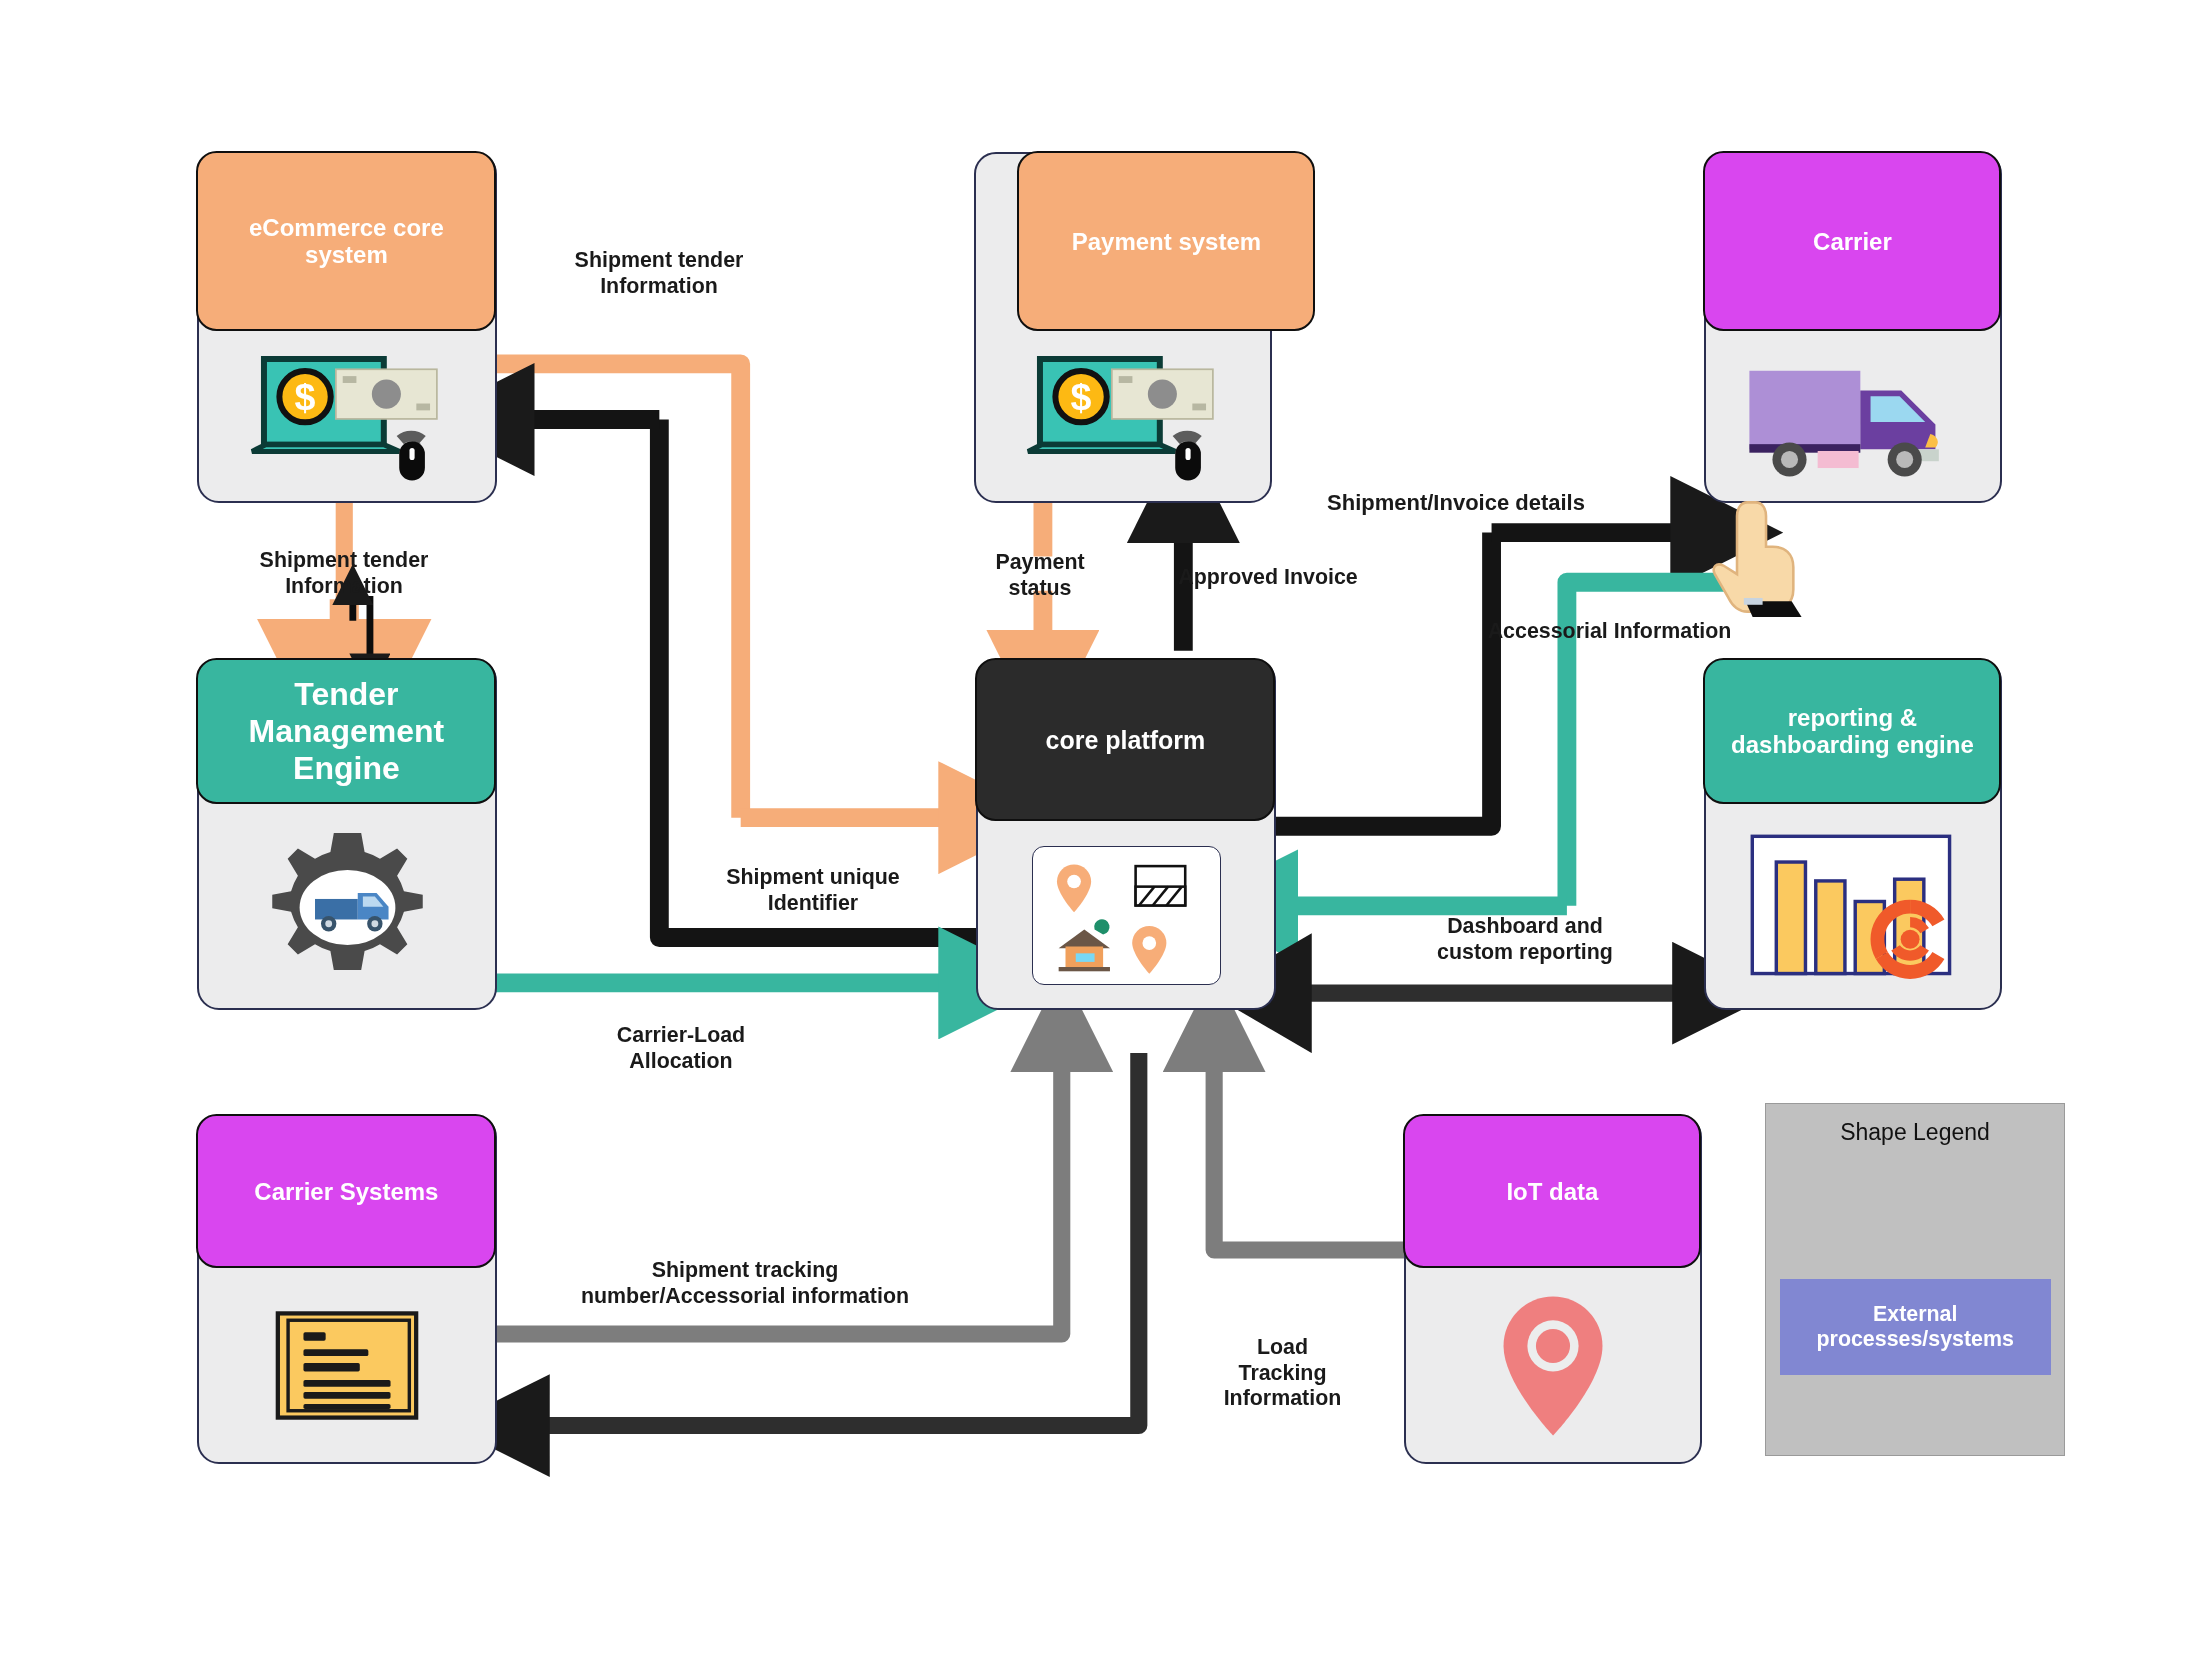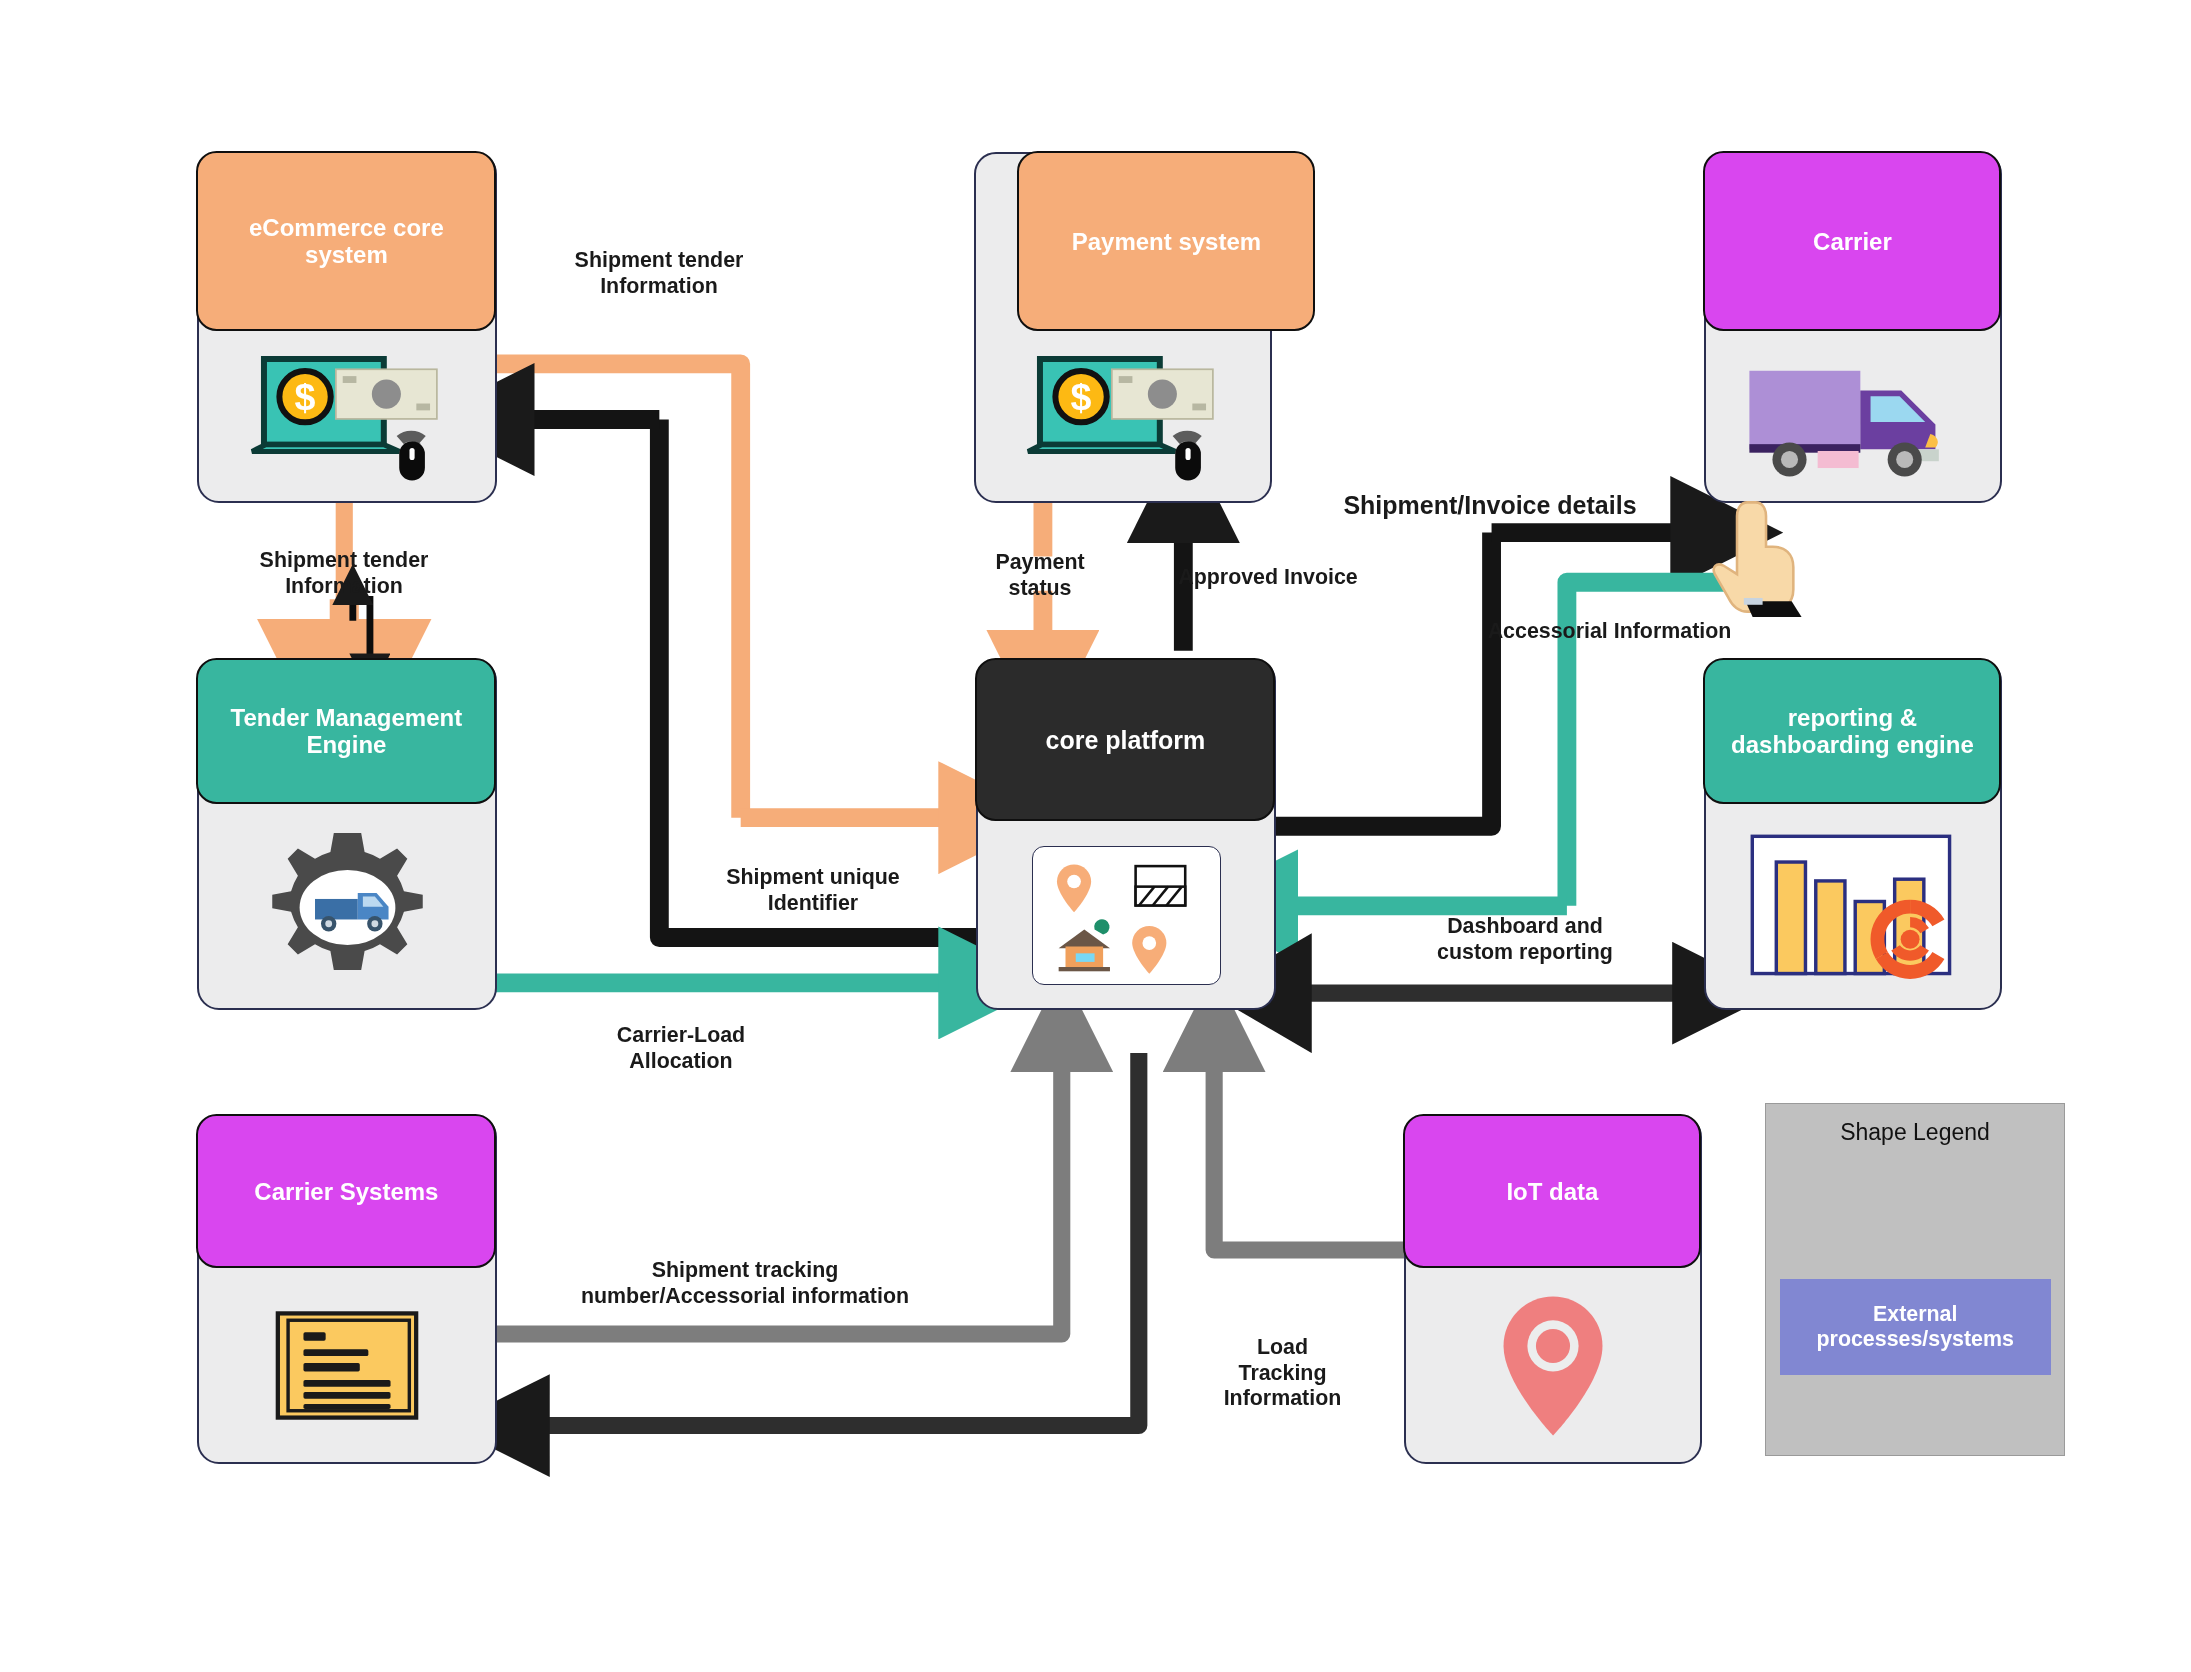--- a/index.html
+++ b/index.html
@@ -185,21 +185,21 @@
           </g>
         <g fill="#b9b9b9">
             <circle cx="55" cy="126" r="10"></circle>
             <circle cx="190" cy="126" r="10"></circle>
           </g>
       </svg>
     </div>
   </div>
 
   <div class="node" style="left:197px;top:659px;width:300px;height:351px;">
-    <div class="cap teal" style="width:300px;height:146px;font-size:24px;padding:0 12px;box-sizing:border-box;">
+    <div class="cap teal" style="width:300px;height:146px;font-size:32px;padding:0 12px;box-sizing:border-box;">
       <span>Tender Management
 Engine</span>
     </div>
     <div class="body" style="height:202px;">
       <svg width="171" height="163" viewBox="0 0 200 190">
         <path fill="#4a4a4a" d="M100,8 l16,0 4,22 a72,72 0 0 1 18,8 l20,-12 12,12 -12,20 a72,72 0 0 1 8,18 l22,4 0,16 -22,4 a72,72 0 0 1 -8,18 l12,20 -12,12 -20,-12 a72,72 0 0 1 -18,8 l-4,22 -16,0 -16,0 -4,-22 a72,72 0 0 1 -18,-8 l-20,12 -12,-12 12,-20 a72,72 0 0 1 -8,-18 l-22,-4 0,-16 22,-4 a72,72 0 0 1 8,-18 l-12,-20 12,-12 20,12 a72,72 0 0 1 18,-8 l4,-22 z"></path>
         <ellipse cx="100" cy="95" rx="56" ry="44" fill="#fff"></ellipse>
         <rect x="62" y="85" width="50" height="24" fill="#3a6fa6"></rect>
         <path d="M112,78 h22 l14,16 v15 h-36 z" fill="#4a86c5"></path>
         <path d="M118,82 h14 l10,12 h-24 z" fill="#bcd9f0"></path>
@@ -318,21 +318,21 @@
 status</div>
 
   <div class="lbl" style="left:1097px;top:565px;width:342px;font-size:21.4px;">Approved Invoice</div>
 
   <div class="lbl" style="left:659px;top:865px;width:308px;font-size:21.4px;">Shipment unique
 Identifier</div>
 
   <div class="lbl" style="left:531px;top:1023px;width:300px;font-size:21.4px;">Carrier-Load
 Allocation</div>
 
-  <div class="lbl" style="left:1293px;top:490px;width:394px;font-size:25px;">Shipment/Invoice details</div>
+  <div class="lbl" style="left:1259px;top:490px;width:394px;font-size:22px;">Shipment/Invoice details</div>
 
   <div class="lbl" style="left:1404px;top:619px;width:411px;font-size:21.4px;">Accessorial Information</div>
 
   <div class="lbl" style="left:1354px;top:914px;width:342px;font-size:21.4px;">Dashboard and
 custom reporting</div>
 
   <div class="lbl" style="left:514px;top:1258px;width:462px;font-size:21.4px;">Shipment tracking
 number/Accessorial information</div>
 
 

